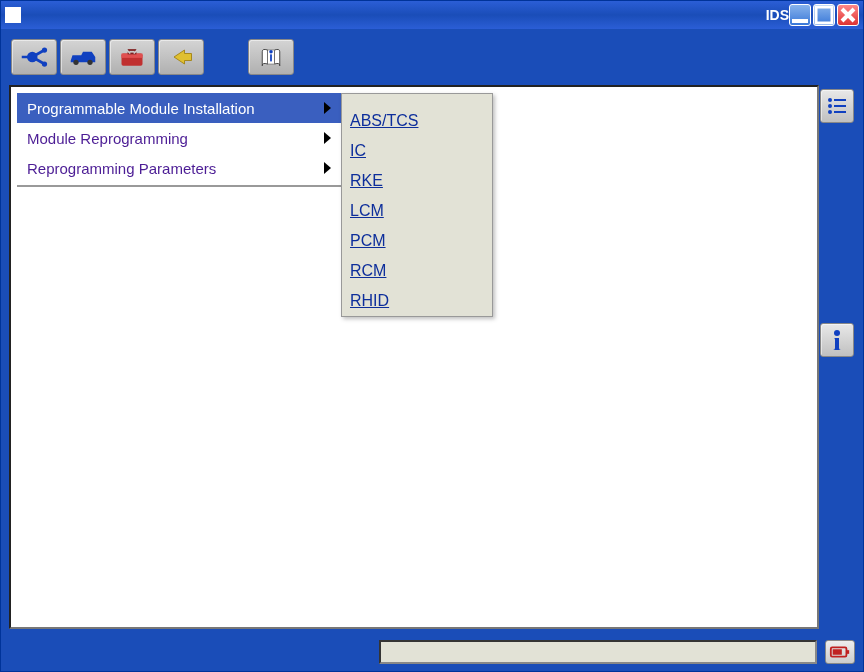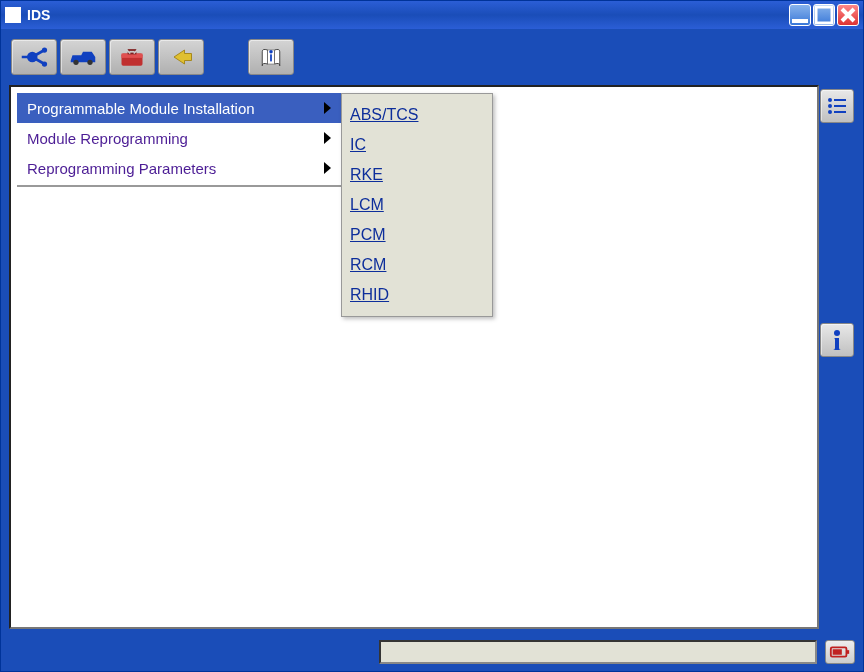--- a/index.html
+++ b/index.html
@@ -29,21 +29,21 @@
       font-weight: bold;
       font-size: 14px;
     }
     .titlebar-icon {
       width: 16px;
       height: 16px;
       background: #fff;
       margin-right: 6px;
       display: inline-block;
     }
-    .titlebar-title { flex: 1; }
+    .titlebar-title { flex: 1; text-align: right; }
     .titlebar-btns { display: flex; gap: 2px; }
     .titlebar-btn {
       width: 22px;
       height: 22px;
       border: 1px solid #fff;
       border-radius: 3px;
       display: flex;
       align-items: center;
       justify-content: center;
       font-size: 13px;
@@ -185,21 +185,21 @@
       left: 330px;
       width: 152px;
       background: #e2e2d6;
       border: 1px solid #999;
       box-shadow: 2px 2px 4px rgba(0,0,0,0.25);
       padding: 6px 0;
     }
     .submenu-item {
       height: 30px;
       display: flex;
-      align-items: center;
+      align-items: flex-end;
       padding: 0 8px;
       font-size: 16px;
       color: #0d2e9b;
       text-decoration: underline;
       cursor: pointer;
     }
   </style>
 </head>
 <body>
 

